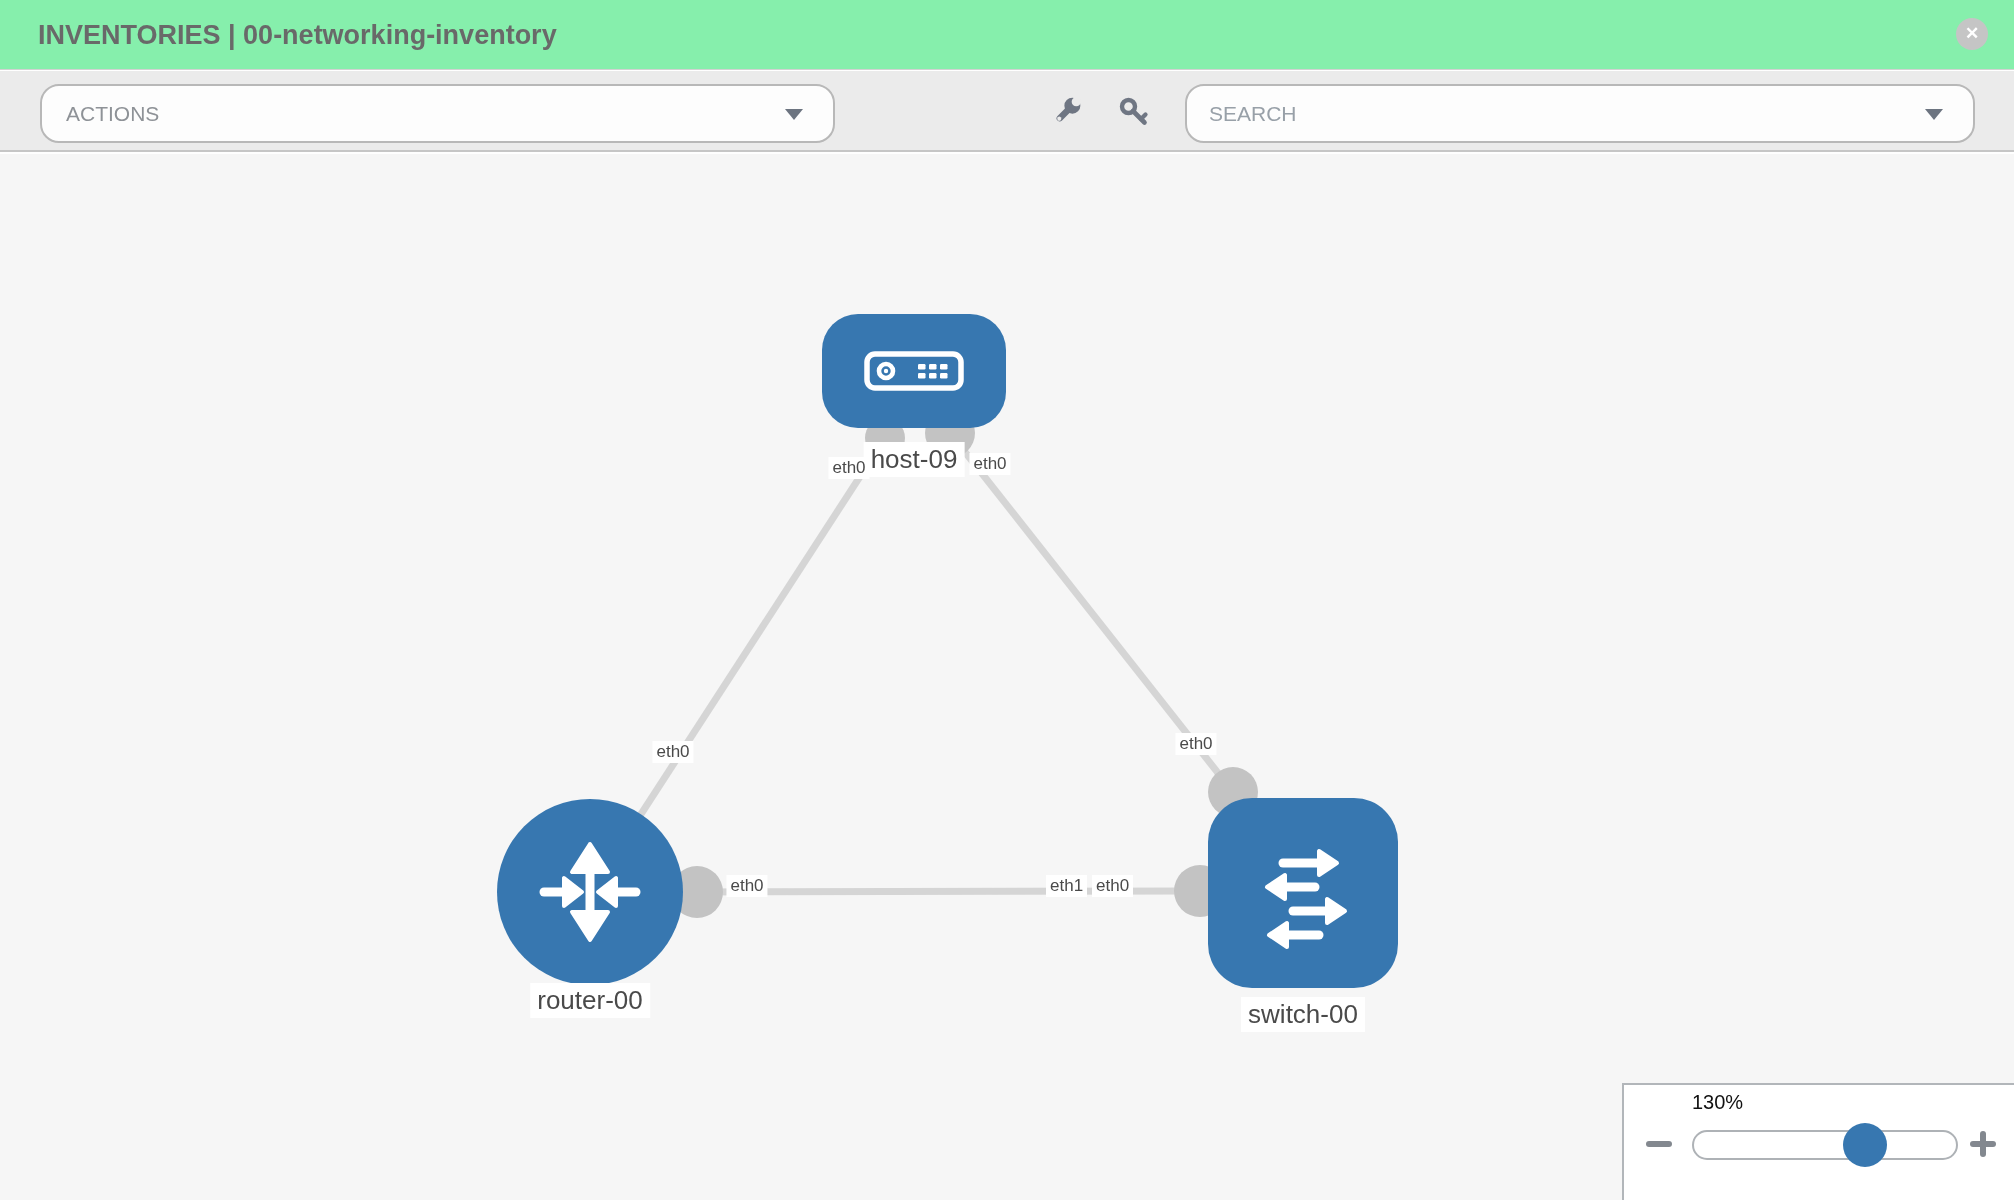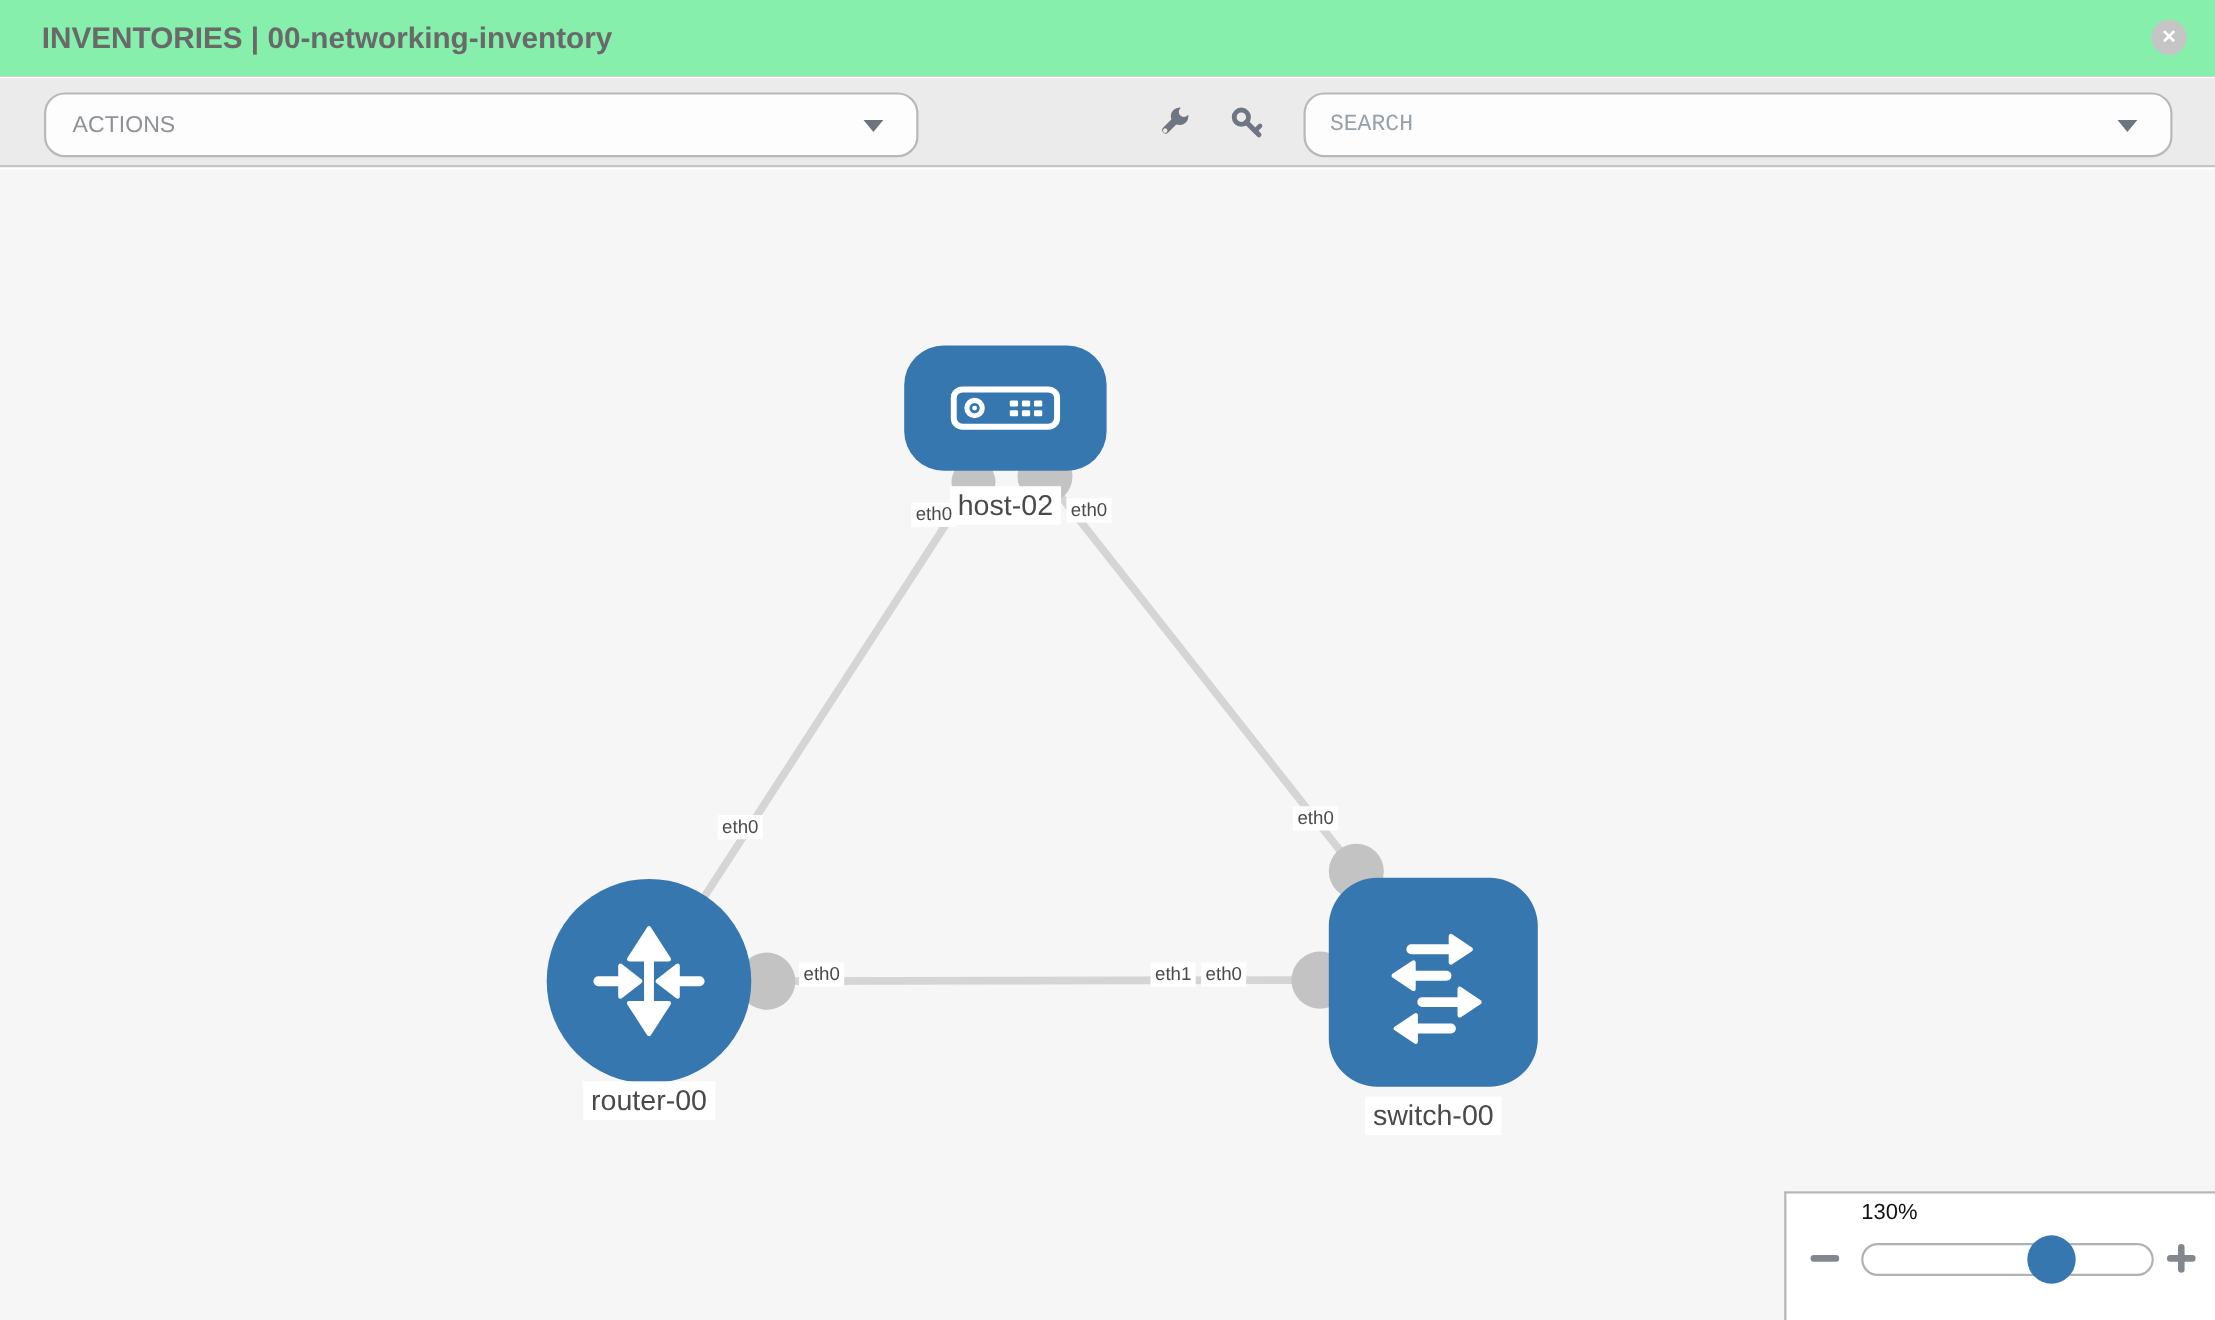--- a/index.html
+++ b/index.html
@@ -11,21 +11,21 @@
   .page-title { position:absolute; left:38px; top:50%; transform:translateY(-50%); font-size:27px; font-weight:bold; color:#696969; letter-spacing:0px; }
   .close-btn { position:absolute; right:26px; top:18px; width:32px; height:32px; border:none; background:#c5c5c5; border-radius:50%; cursor:pointer; color:#fff; font-size:17px; font-weight:bold; line-height:32px; text-align:center; padding:0; }
 
   
   .toolbar { position:absolute; left:0; top:71px; width:100%; height:81px; background:#ebebeb; border-bottom:2px solid #c6c6c6; }
   .dd { position:absolute; top:13px; height:59px; background:#fdfdfd; border:2px solid #b8b8b8; border-radius:19px; }
   .dd.actions { left:40px; width:795px; }
   .dd.search  { left:1185px; width:790px; }
   .dd-label { position:absolute; left:24px; top:50%; transform:translateY(-50%); font-size:21px; color:#8e9297; }
   .caret { position:absolute; right:30px; top:50%; margin-top:-5px; width:0; height:0; border-left:9px solid transparent; border-right:9px solid transparent; border-top:11px solid #6c7480; }
-  .search-input { position:absolute; left:22px; top:4px; width:700px; height:47px; border:none; outline:none; background:transparent; font-size:21px; color:#5a6068; font-family:Liberation Mono, monospace; }
+  .search-input { position:absolute; left:22px; top:4px; width:700px; height:47px; border:none; outline:none; background:transparent; font-size:21px; color:#5a6068; font-family:Liberation Sans, sans-serif; }
   .search-input::placeholder { color:#98a0a8; opacity:1; }
   .tool-btn { position:absolute; top:23px; width:36px; height:36px; border:none; background:transparent; cursor:pointer; padding:0; }
   .tool-btn.wrench { left:1048px; }
   .tool-btn.key { left:1116px; }
 
   
   .canvas { position:absolute; left:0; top:154px; width:2014px; height:1046px; background:#f6f6f6; }
   .links-svg { position:absolute; left:0; top:0; width:2014px; height:1046px; }
 
   .node { position:absolute; background:#3777b0; display:flex; align-items:center; justify-content:center; }
@@ -156,21 +156,21 @@
         </g>
         <g fill="#ffffff" stroke="#ffffff" stroke-width="4" stroke-linejoin="round">
           <polygon points="96,32 78,20 78,44"></polygon>
           <polygon points="26,56 44,44 44,68"></polygon>
           <polygon points="104,80 86,68 86,92"></polygon>
           <polygon points="28,104 46,92 46,116"></polygon>
         </g>
       </svg>
     </div>
 
-    <div class="node-label host">host-02</div>
+    <div class="node-label host">host-09</div>
     <div class="node-label router">router-00</div>
     <div class="node-label switch">switch-00</div>
 
     <span class="if-label if-host-left">eth0</span>
     <span class="if-label if-host-right">eth0</span>
     <span class="if-label if-mid-left">eth0</span>
     <span class="if-label if-mid-right">eth0</span>
     <span class="if-label if-router-right">eth0</span>
     <span class="if-label if-switch-back">eth0</span>
     <span class="if-label if-switch-front">eth1</span>

